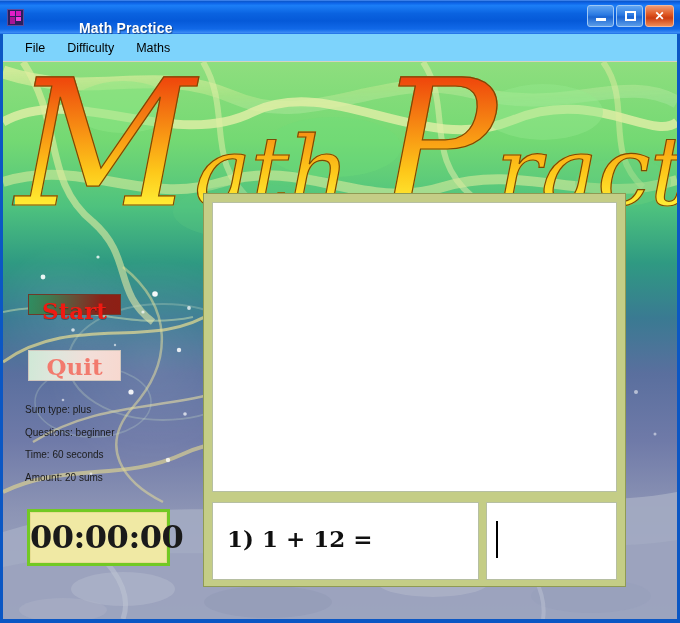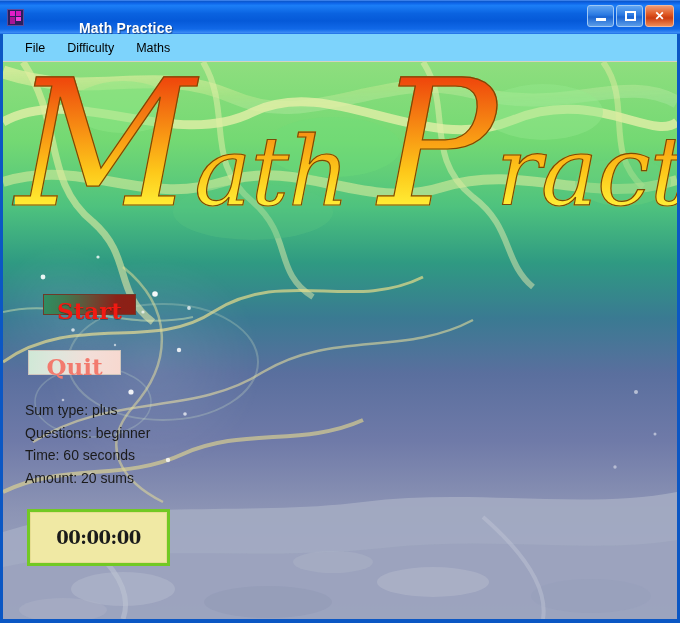--- a/index.html
+++ b/index.html
@@ -165,21 +165,21 @@
     letter-spacing: -1px;
   }
   #logo-text .big {
     font-size: 176px;
     line-height: 0.85;
   }
 
   
   #btn-start {
     position: absolute;
-    left: 40px;
+    left: 25px;
     top: 232px;
     width: 93px;
     height: 21px;
     background: linear-gradient(100deg, #2e8e62 0%, #3f7a50 22%, #6b4a33 52%, #8a2118 78%, #8e1f14 100%);
     border: 1px solid #6d3a2a;
     box-sizing: border-box;
     cursor: pointer;
   }
   #btn-start .lbl {
     position: absolute; left: 0; right: 0; top: 0; bottom: 0;
@@ -190,21 +190,21 @@
     text-align: center;
     color: #f01a12;
     text-shadow: 0 1px 0 rgba(0,0,0,0.3);
   }
 
   #btn-quit {
     position: absolute;
     left: 25px;
     top: 288px;
     width: 93px;
-    height: 25px;
+    height: 31px;
     background: linear-gradient(100deg, #cfe8d6 0%, #dfe6dc 30%, #f3ded8 65%, #f7d8cf 100%);
     border: 1px solid #cfc6bd;
     box-sizing: border-box;
     cursor: pointer;
   }
   #btn-quit .lbl {
     position: absolute; left: 0; right: 0; top: 0; bottom: 0;
     font-family: "DejaVu Serif", serif;
     font-weight: bold;
     font-size: 23px;
@@ -213,21 +213,21 @@
     color: #f27a6e;
   }
 
   #settings-list {
     position: absolute;
     left: 22px;
     top: 337px;
     width: 165px;
   }
   .setting-line {
-    font-size: 14px;
+    font-size: 10px;
     color: #1b1b1b;
     line-height: 22.5px;
     white-space: nowrap;
     font-family: "Liberation Sans", sans-serif;
   }
 
   
   #timer {
     position: absolute;
     left: 24px;
@@ -237,21 +237,21 @@
     background: #f0e9a4;
     border: 3px solid #72c924;
     box-sizing: border-box;
     box-shadow: inset 0 0 0 1px #e6dd92;
   }
   #timer-value {
     position: absolute;
     left: 0; right: 0; top: 0; bottom: 0;
     font-family: "DejaVu Serif", serif;
     font-weight: bold;
-    font-size: 18px;
+    font-size: 32px;
     line-height: 51px;
     text-align: center;
     color: #1a1a1a;
     letter-spacing: -0.5px;
   }
 
   
   #panel-group {
     position: absolute;
     left: 200px;
@@ -472,19 +472,32 @@
       <div class="setting-line">Sum type: plus</div>
       <div class="setting-line">Questions: beginner</div>
       <div class="setting-line">Time: 60 seconds</div>
       <div class="setting-line">Amount: 20 sums</div>
     </div>
 
     <div id="timer">
       <span id="timer-value">00:00:00</span>
     </div>
 
+    <div id="panel-group">
+      <div id="questions-area"></div>
+
+      <div id="bottom-row">
+        <div id="question-box">
+          <span id="question-text">1) 1 + 12 =</span>
+        </div>
+        <div id="answer-box" placeholder="">
+          <span id="answer-caret"></span>
+          <span id="answer-value"></span>
+        </div>
+      </div>
+    </div>
   </div>
 
   <div id="frame-left"></div>
   <div id="frame-right"></div>
   <div id="frame-bottom"></div>
 
 </div>
 
 </body></html>

